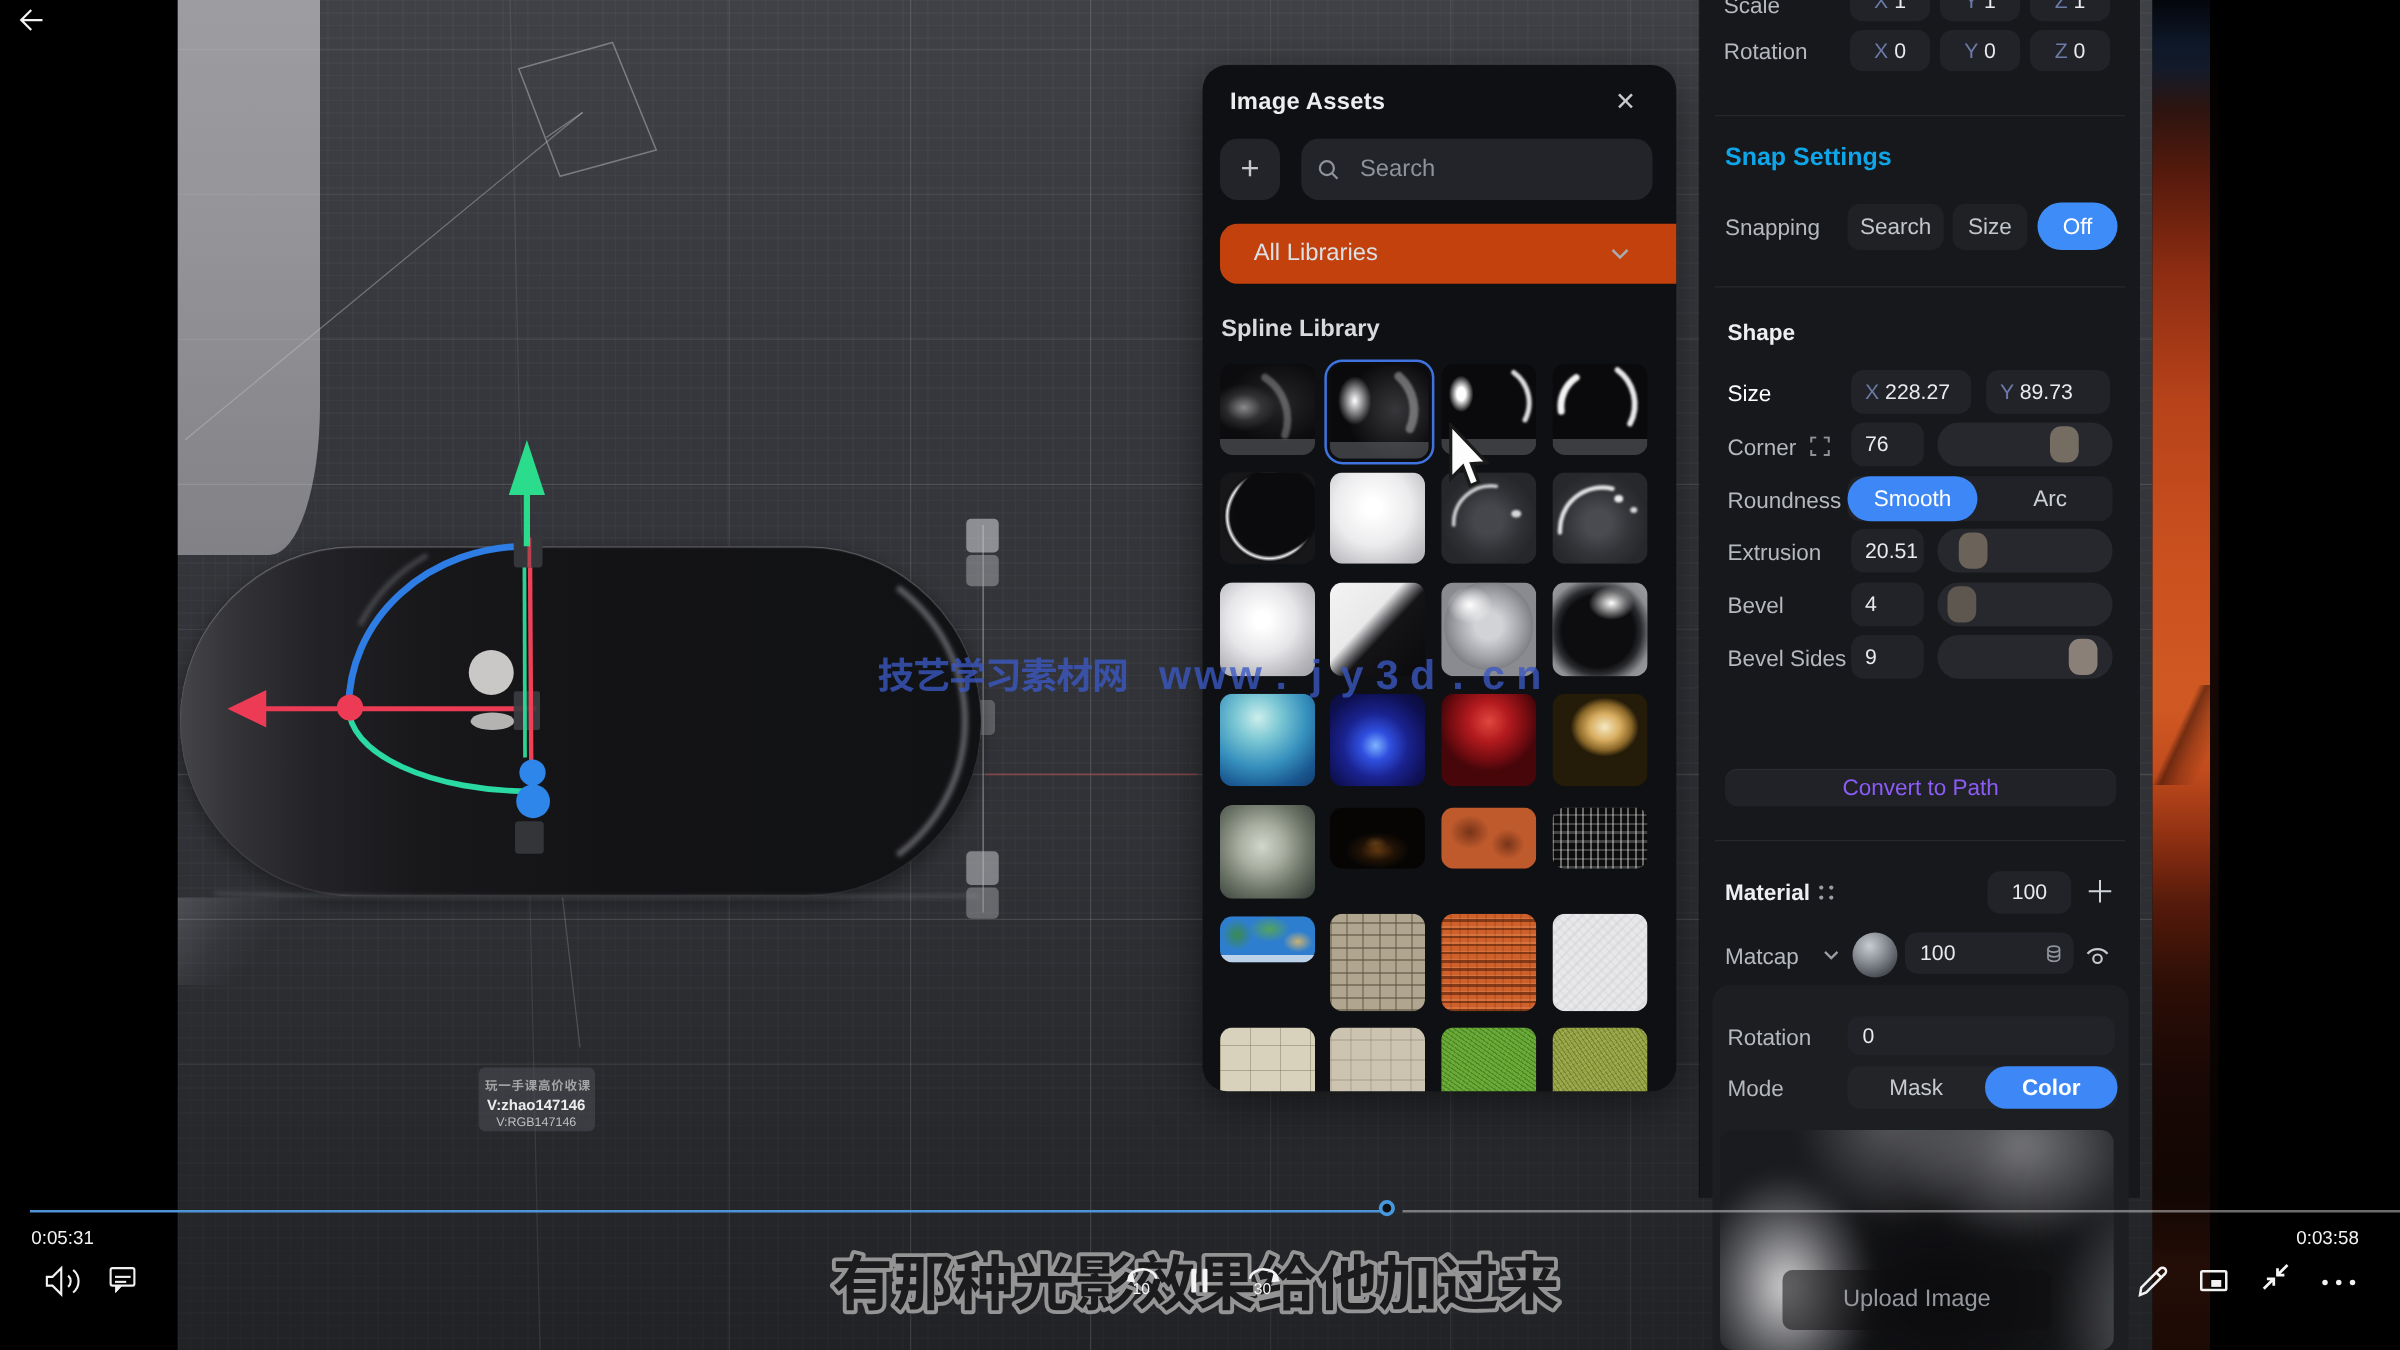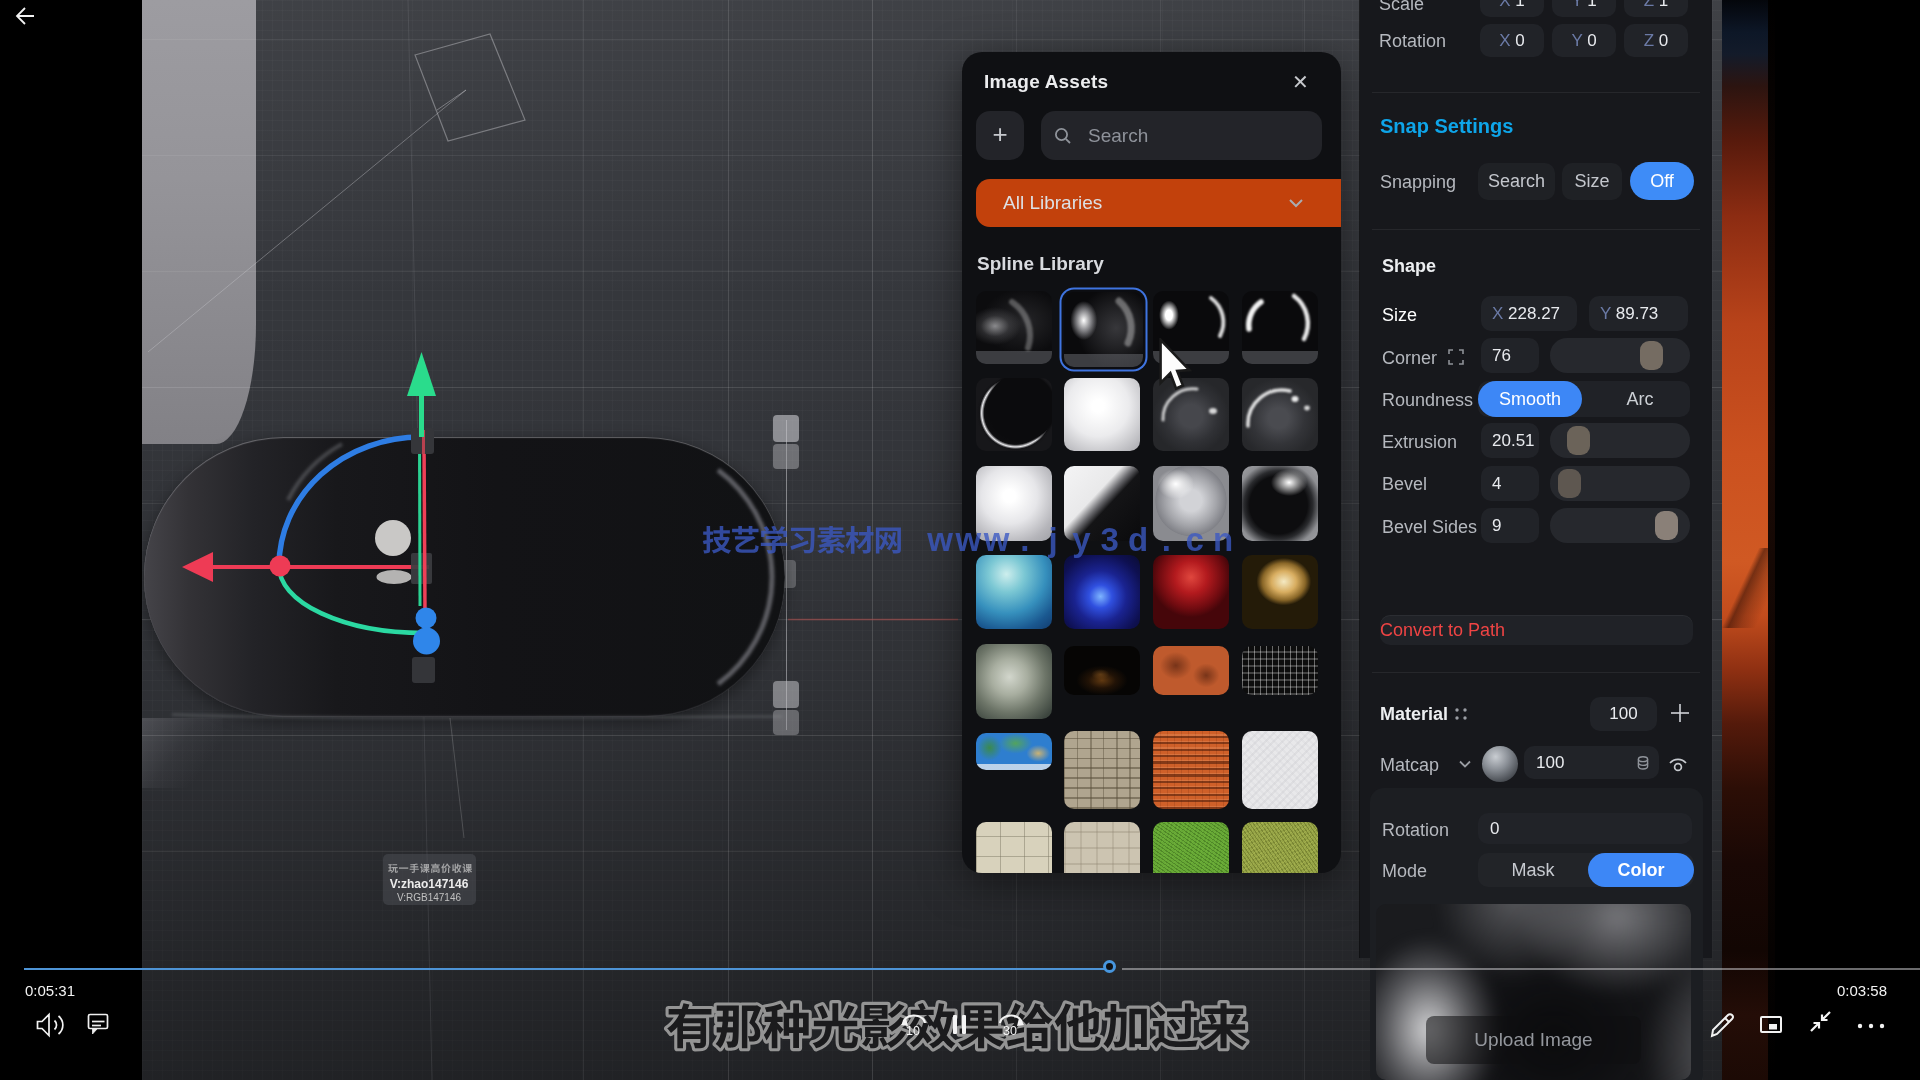--- a/index.html
+++ b/index.html
@@ -224,21 +224,21 @@
         <div style="position:absolute;left:190px;top:423px;width:140px;height:35px;background:#26282d;border-radius:17px;"></div>
         <div style="position:absolute;left:207px;top:426px;width:23px;height:29px;background:#6b6359;border-radius:9px;"></div>
         <div style="position:absolute;left:22px;top:474px;color:#b5b8be;font-size:18px;">Bevel</div>
         <div style="position:absolute;left:121px;top:466px;width:58px;height:35px;background:#212328;border-radius:10px;color:#e8eaee;font-size:17px;line-height:35px;"><span style="margin-left:11px">4</span></div>
         <div style="position:absolute;left:190px;top:466px;width:140px;height:35px;background:#26282d;border-radius:17px;"></div>
         <div style="position:absolute;left:198px;top:469px;width:23px;height:29px;background:#5e5750;border-radius:9px;"></div>
         <div style="position:absolute;left:22px;top:517px;color:#b5b8be;font-size:18px;">Bevel Sides</div>
         <div style="position:absolute;left:121px;top:508px;width:58px;height:35px;background:#212328;border-radius:10px;color:#e8eaee;font-size:17px;line-height:35px;"><span style="margin-left:11px">9</span></div>
         <div style="position:absolute;left:190px;top:508px;width:140px;height:35px;background:#26282d;border-radius:17px;"></div>
         <div style="position:absolute;left:295px;top:511px;width:23px;height:29px;background:#8a8078;border-radius:9px;"></div>
-        <div style="position:absolute;left:20px;top:615px;width:313px;height:30px;background:#202227;border-radius:10px;color:#ef4444;font-size:18px;line-height:30px;box-shadow:inset 0 1px 0 rgba(255,255,255,0.05);">Convert to Path</div>
+        <div style="position:absolute;left:20px;top:615px;width:313px;height:30px;background:#202227;border-radius:10px;color:#8b5cf6;font-size:18px;text-align:center;line-height:30px;box-shadow:inset 0 1px 0 rgba(255,255,255,0.05);">Convert to Path</div>
         <div style="position:absolute;left:12px;top:672px;width:328px;height:1px;background:#26272b;"></div>
         <div style="position:absolute;left:20px;top:704px;color:#eceef0;font-size:18px;font-weight:bold;">Material</div>
         <svg width="16" height="14" viewBox="0 0 16 14" style="position:absolute;left:94px;top:707px" fill="#9a9da3">
           <circle cx="3" cy="3" r="1.7"></circle>
           <circle cx="11" cy="3" r="1.7"></circle>
           <circle cx="3" cy="11" r="1.7"></circle>
           <circle cx="11" cy="11" r="1.7"></circle>
         </svg>
         <div style="position:absolute;left:230px;top:697px;width:67px;height:34px;background:#212328;border-radius:10px;color:#e8eaee;font-size:17px;text-align:center;line-height:34px;">100</div>
         <svg width="20" height="20" viewBox="0 0 20 20" style="position:absolute;left:310px;top:703px" stroke="#d0d3d8" stroke-width="1.6">

